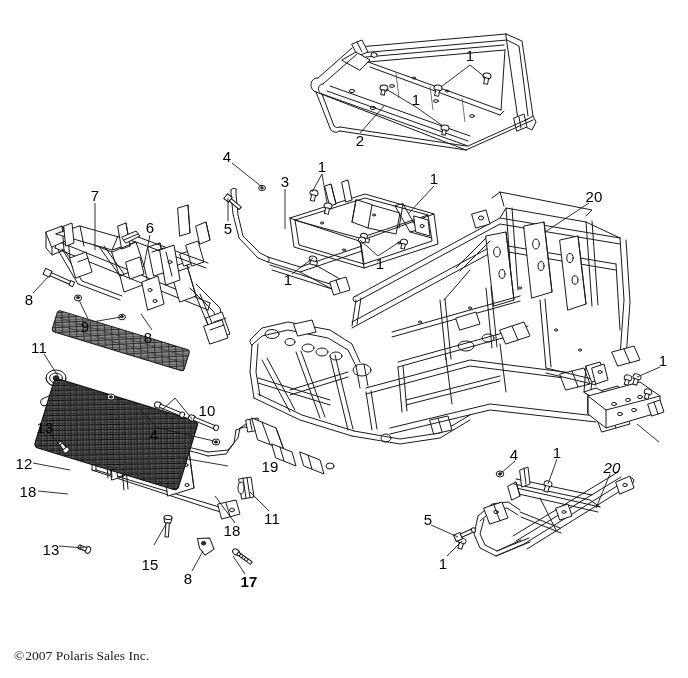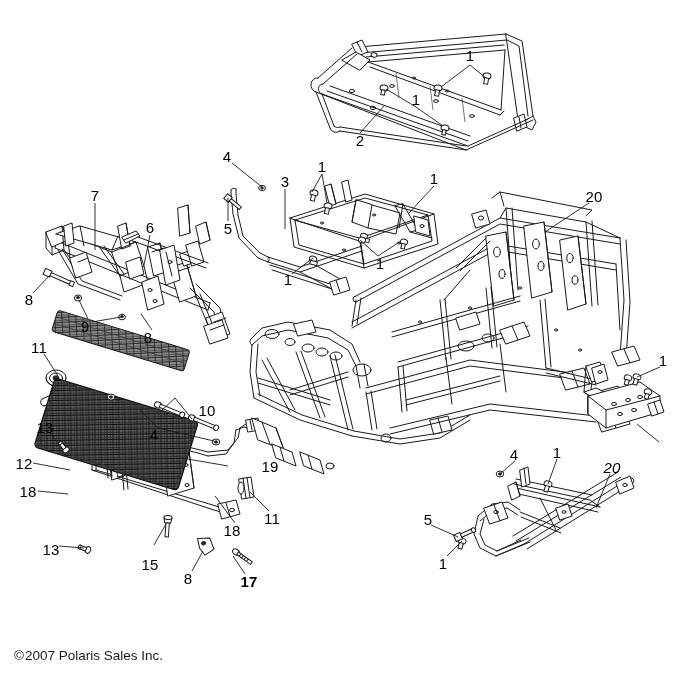--- a/index.html
+++ b/index.html
@@ -31,21 +31,21 @@
     color: #000000;
     line-height: 1;
     white-space: nowrap;
     transform: translate(-50%, -50%);
     letter-spacing: 0.2px;
   }
   #copyright {
     position: absolute;
     left: 14px;
     top: 648px;
-    font-family: Liberation Sans, sans-serif;
+    font-family: Liberation Serif, serif;
     font-size: 13.5px;
     color: #1a1a1a;
     white-space: nowrap;
   }
   #copyright .cmark {
     font-size: 13.5px;
     margin-right: 1px;
   }
 </style>
 </head>

